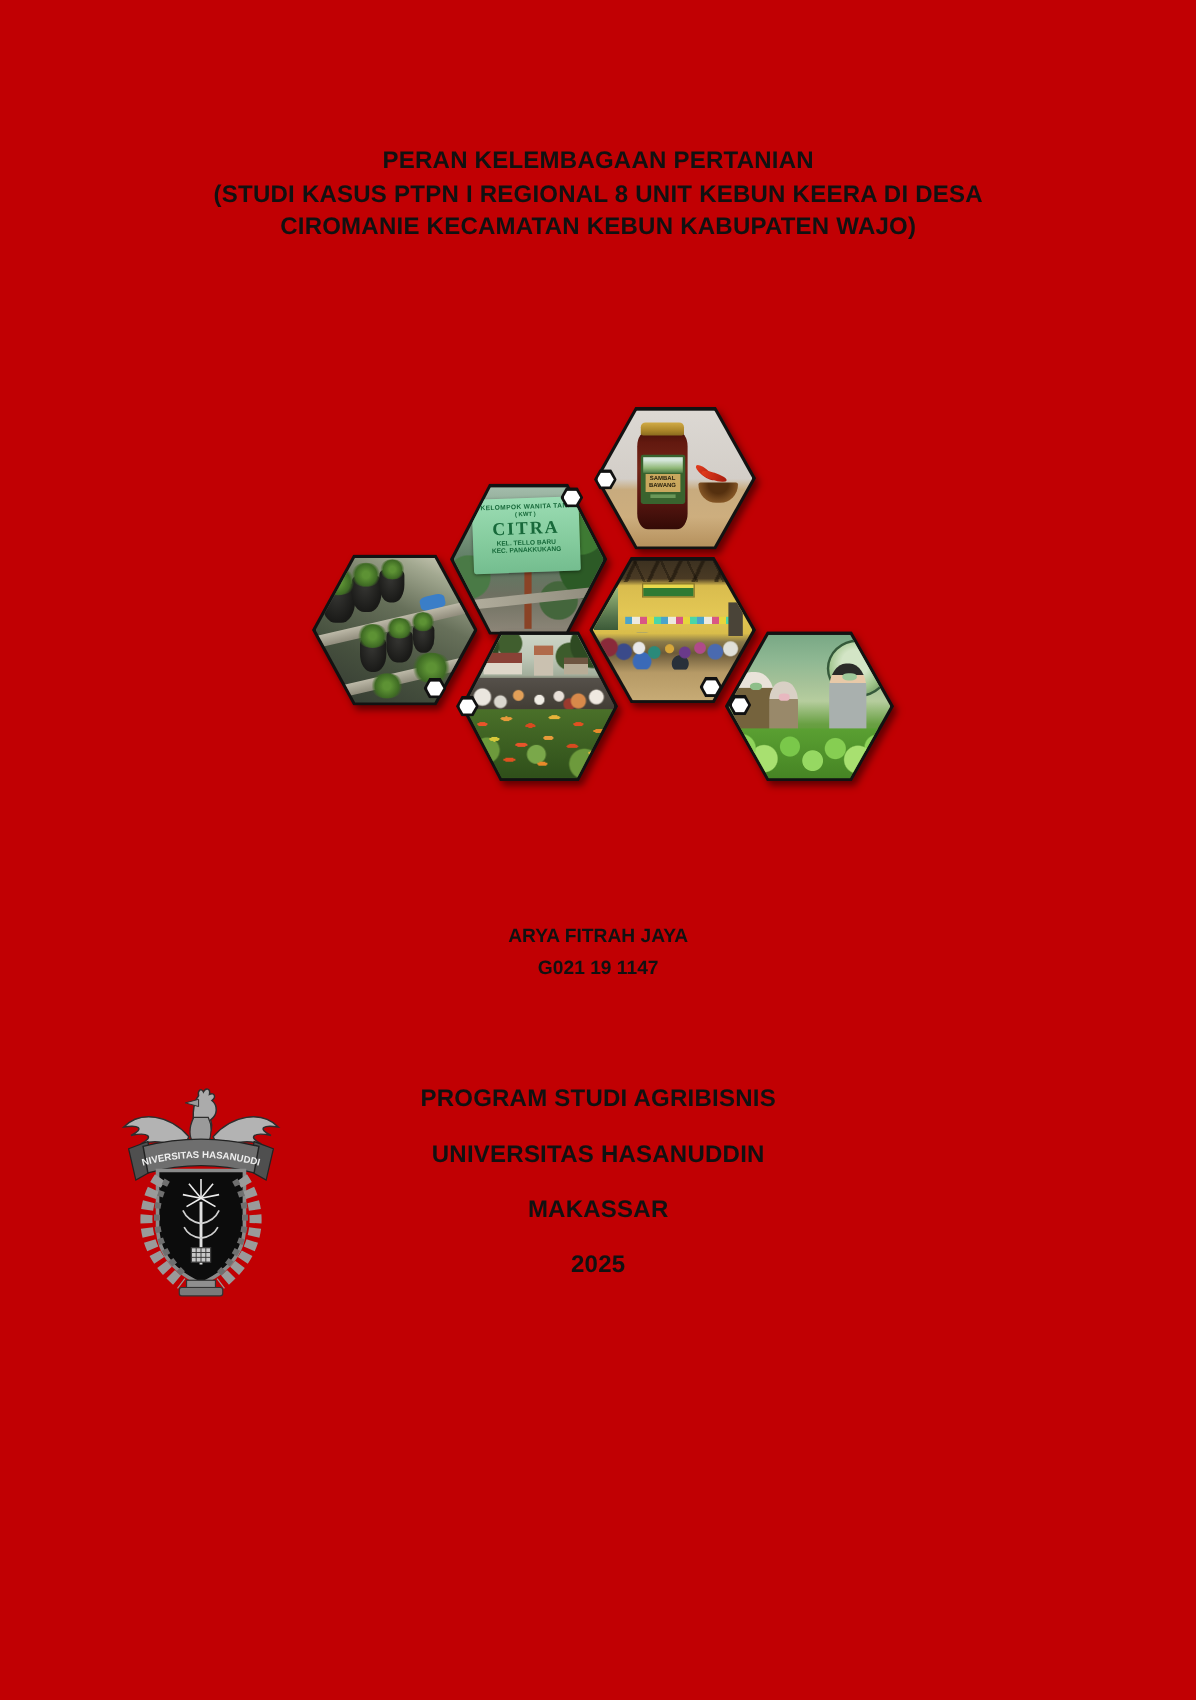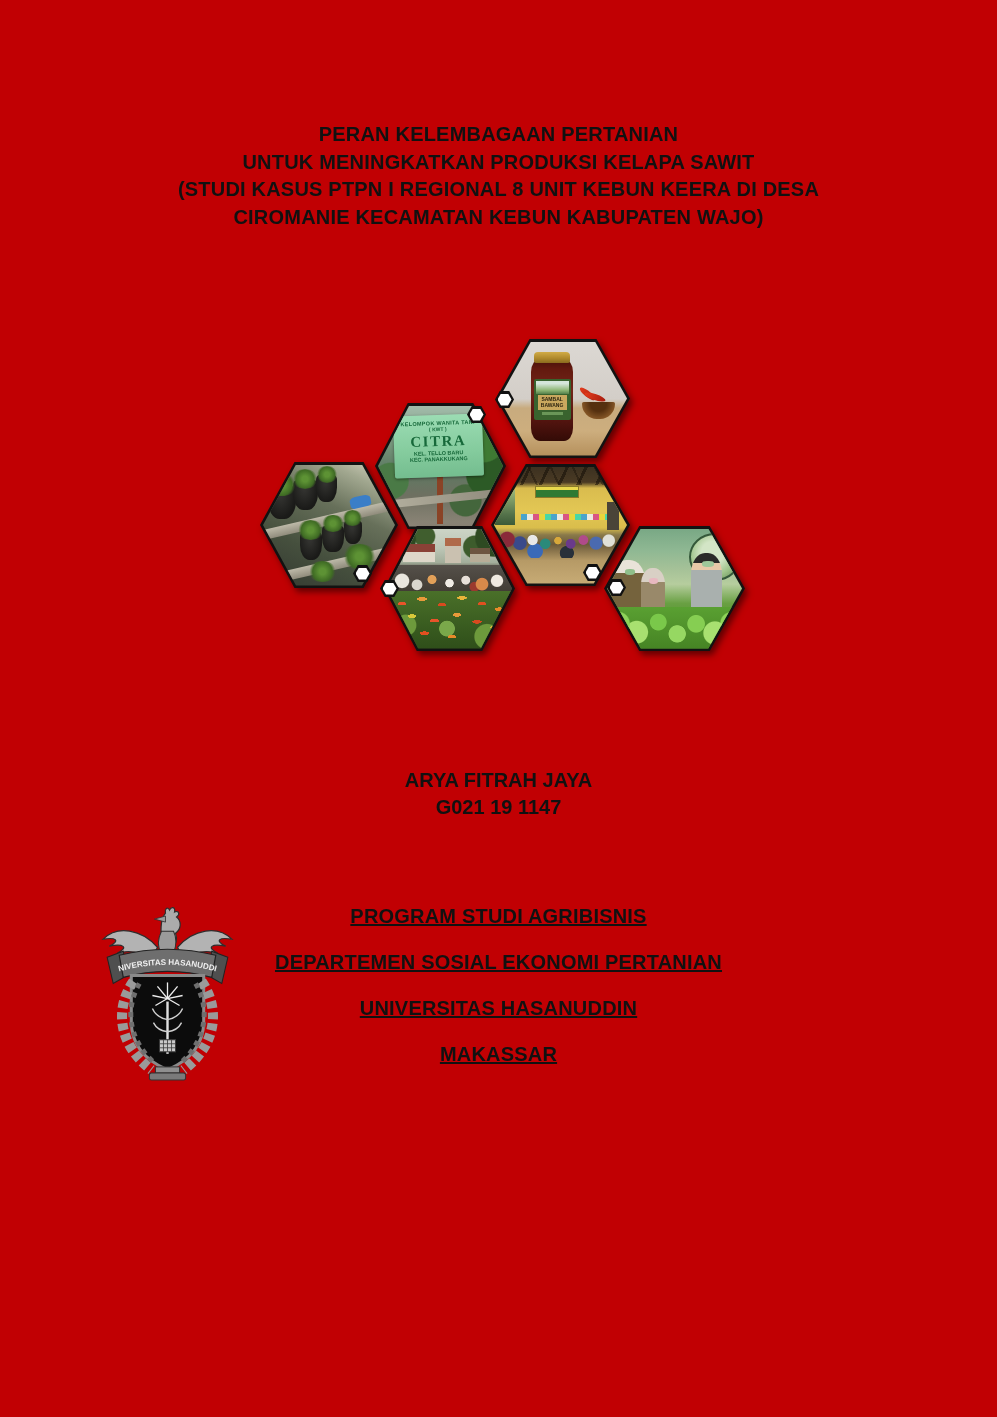--- a/index.html
+++ b/index.html
@@ -13,29 +13,29 @@
   }
 
   
   .title-block {
     position: absolute; left: 0; top: 121px; width: 100%;
     text-align: center; font-weight: bold; font-size: 20px; line-height: 27.5px;
     letter-spacing: .2px; color: var(--text-color, #111);
   }
   .author-block {
     position: absolute; left: 0; top: 767px; width: 100%;
-    text-align: center; font-weight: bold; font-size: 20px; line-height: 27px;
+    text-align: center; font-weight: bold; font-size: 16px; line-height: 27px;
     color: var(--text-color, #111);
   }
   .inst-block {
     position: absolute; left: 0; top: 906px; width: 100%;
     text-align: center; font-weight: bold; font-size: 20px;
     color: var(--text-color, #111);
   }
-  .inst-block p { margin: 0 0 26px 0; line-height: 20px; letter-spacing: .2px; text-decoration: underline; }
+  .inst-block p { margin: 0 0 26px 0; line-height: 20px; letter-spacing: .2px; }
 
   
   .logo-wrap { position: absolute; left: 97px; top: 903px; width: 141px; height: 183px; }
 
   
   .hex { position: absolute; filter: drop-shadow(3px 4px 3px rgba(0,0,0,.5)); }
   .hx-b {
     position: absolute; inset: 0; background: var(--hex-border, #111);
     clip-path: polygon(25% 0, 75% 0, 100% 50%, 75% 100%, 25% 100%, 0 50%);
   }
@@ -212,21 +212,20 @@
       radial-gradient(circle at 66% 40%, #86ce52 0 9%,  transparent 10%),
       radial-gradient(circle at 80% 62%, #a8e070 0 10%, transparent 11%),
       radial-gradient(circle at 92% 38%, #8ed45a 0 8%,  transparent 9%),
       linear-gradient(180deg,#5aa032 0%,#468424 100%); }
 </style>
 </head>
 <body>
 
 <div class="title-block">
   <div>PERAN KELEMBAGAAN PERTANIAN</div>
-  <div>UNTUK MENINGKATKAN PRODUKSI KELAPA SAWIT</div>
   <div>(STUDI KASUS PTPN I REGIONAL 8 UNIT KEBUN KEERA DI DESA</div>
   <div>CIROMANIE KECAMATAN KEBUN KABUPATEN WAJO)</div>
 </div>
 
 <div>
 
   <div class="hex" style="left:496px;top:339px;width:134px;height:119px;">
     <div class="hx-b"></div>
     <div class="hx-i">
       <div class="ph ph-jar">
@@ -396,16 +395,16 @@
     <path d="M42,80 C28,104 30,136 58,160" fill="none" stroke="#6f6f6f" stroke-width="5" stroke-dasharray="5 5"></path>
     <path d="M98,80 C112,104 110,136 82,160" fill="none" stroke="#6f6f6f" stroke-width="5" stroke-dasharray="5 5"></path>
 
     <rect x="58" y="163" width="24" height="6" fill="#8f8f8f" stroke="#333"></rect>
     <rect x="52" y="169" width="36" height="7" rx="2" fill="#7a7a7a" stroke="#333"></rect>
   </svg>
 </div>
 
 <div class="inst-block">
   <p>PROGRAM STUDI AGRIBISNIS</p>
-  <p>DEPARTEMEN SOSIAL EKONOMI PERTANIAN</p>
   <p>UNIVERSITAS HASANUDDIN</p>
   <p>MAKASSAR</p>
+  <p>2025</p>
 </div>
 
 </body></html>

